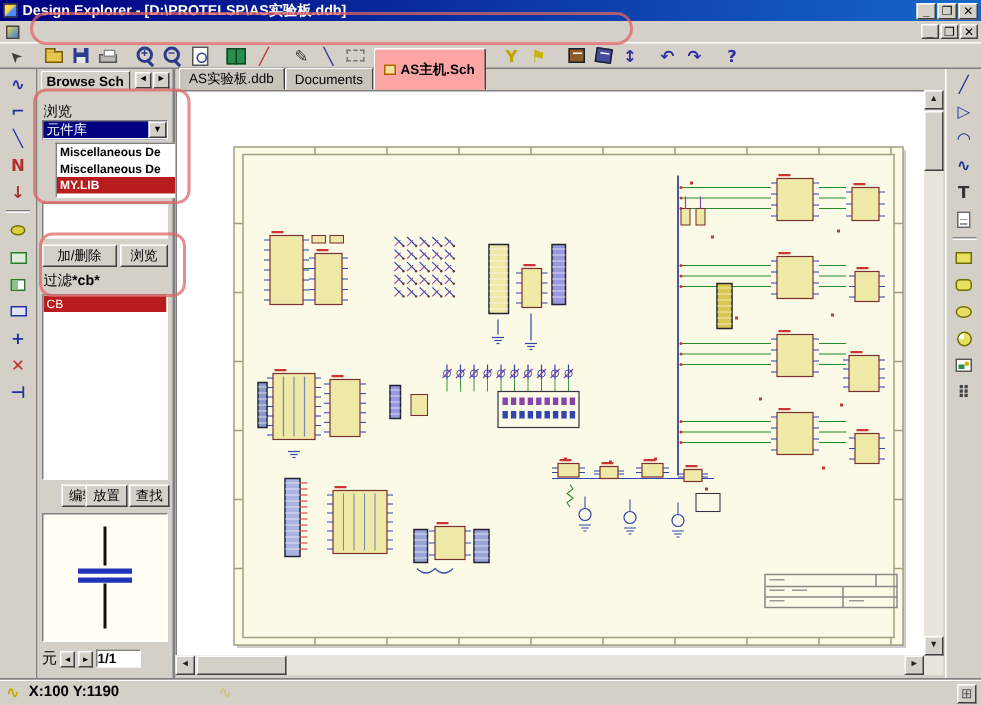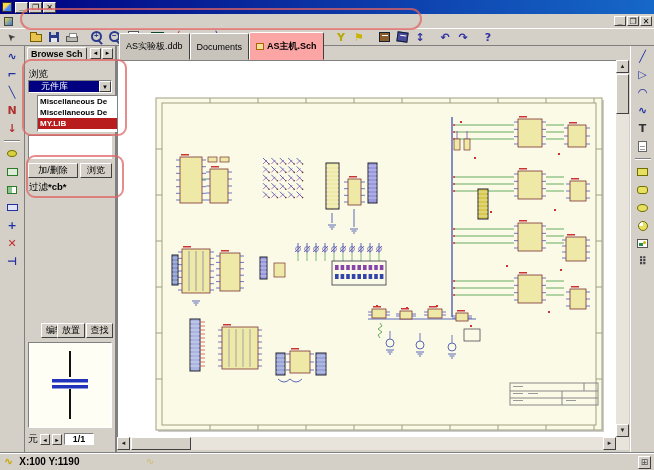--- a/index.html
+++ b/index.html
@@ -74,44 +74,44 @@
     border-right:2px solid #808080;}
   .ptab{position:absolute;left:2px;top:1px;width:60px;height:13px;background:#d4d0c8;
     border:1px solid;border-color:#fff #404040 transparent #fff;border-radius:2px 2px 0 0;
     font-size:9px;font-weight:bold;padding:1px 3px;white-space:nowrap;overflow:hidden;}
   .parrows{position:absolute;right:2px;top:2px;display:flex;gap:1px;}
   .parrow{width:11px;height:11px;background:#d4d0c8;border:1px solid;border-color:#fff #404040 #404040 #fff;
     font-size:6px;line-height:9px;text-align:center;}
   .plabel{position:absolute;left:4px;font-size:9.5px;}
   .dropdown{position:absolute;left:3px;top:34px;width:84px;height:13px;background:#000080;color:#fff;
     border:1px solid;border-color:#808080 #fff #fff #808080;display:flex;align-items:center;}
-  .dropdown .dtext{flex:1;padding-left:12px;font-size:9px;white-space:nowrap;overflow:hidden;}
+  .dropdown .dtext{flex:1;padding-left:2px;font-size:9px;white-space:nowrap;overflow:hidden;}
   .dbtn{width:12px;height:11px;background:#d4d0c8;color:#000;border:1px solid;border-color:#fff #404040 #404040 #fff;
     font-size:6px;text-align:center;line-height:10px;}
   .listbox{position:absolute;background:#fff;border:1px solid;border-color:#808080 #fff #fff #808080;overflow:hidden;}
   #lib-list{left:12px;top:49px;width:84px;height:37px;font-weight:bold;}
   #emptybox{left:3px;top:89px;width:84px;height:24px;}
   #comp-list{left:3px;top:150px;width:84px;height:124px;}
   .lrow{height:11px;line-height:11px;padding-left:2px;font-size:8px;white-space:nowrap;overflow:hidden;}
   .lrow.sel{background:#b91c1c;color:#fff;}
   .pbtn{position:absolute;height:15px;background:#d4d0c8;border:1px solid;border-color:#fff #404040 #404040 #fff;
     font-size:9px;text-align:center;line-height:13px;white-space:nowrap;overflow:hidden;}
   .filter-row{position:absolute;left:4px;top:135px;font-size:9.5px;}
   .filter-val{font-weight:bold;}
   #preview{position:absolute;left:3px;top:296px;width:84px;height:86px;background:#fffef4;
     border:1px solid;border-color:#808080 #fff #fff #808080;}
   .pfooter{position:absolute;left:0;top:385px;width:92px;height:16px;display:flex;align-items:center;padding-left:3px;gap:2px;}
   .spin{width:10px;height:11px;background:#d4d0c8;border:1px solid;border-color:#fff #404040 #404040 #fff;
     font-size:5.5px;text-align:center;line-height:10px;}
   .pageind{width:30px;height:12px;background:#fff;border:1px solid;border-color:#808080 #fff #fff #808080;
-    font-size:9px;text-align:center;line-height:11px;font-weight:bold;}
+    font-size:9px;line-height:11px;font-weight:bold;}
   
   #editor{position:absolute;left:117px;top:46px;width:513px;height:406px;background:#d4d0c8;}
   .tabrow{position:absolute;left:0;top:0;width:513px;height:14px;display:flex;align-items:flex-end;padding-left:2px;}
-  .dtab{height:27px;background:#c8c4bc;border:1px solid;border-color:#fff #404040 transparent #fff;
+  .dtab{height:15px;background:#c8c4bc;border:1px solid;border-color:#fff #404040 transparent #fff;
     border-radius:2px 2px 0 0;padding:1px 6px;font-size:9px;white-space:nowrap;display:flex;align-items:center;gap:3px;}
   .dtab.active{background:#fca5a5;height:28px;font-weight:bold;}
   .tabicon{width:8px;height:7px;background:#f0e0a0;border:1px solid #b06000;display:inline-block;}
   #canvas{position:absolute;left:0;top:14px;width:499px;height:377px;background:#fff;overflow:hidden;
     border-left:1px solid #808080;border-top:1px solid #808080;}
   .vsb{position:absolute;left:499px;top:14px;width:13px;height:390px;background:#e8e4dc;}
   .hsb{position:absolute;left:0;top:391px;width:499px;height:13px;background:#e8e4dc;}
   .sbtn{position:absolute;width:13px;height:13px;background:#d4d0c8;border:1px solid;border-color:#fff #404040 #404040 #fff;
     font-size:6px;text-align:center;line-height:11px;color:#222;}
   .sthumb{position:absolute;background:#d4d0c8;border:1px solid;border-color:#fff #404040 #404040 #fff;}
@@ -128,20 +128,21 @@
   #anno-browse{left:22px;top:59px;width:105px;height:77px;border-radius:9px;}
   #anno-filter{left:26px;top:155px;width:98px;height:43px;border-radius:9px;}
 </style>
 </head>
 <body>
 
 <div class="win">
 
   <div class="titlebar">
     <span class="appicon"></span>
+    <span class="title-text">Design Explorer - [D:\PROTELSP\AS实验板.ddb]</span>
     <span class="wbtns" id="app-controls">
         <span class="wbtn">_</span>
         <span class="wbtn">❐</span>
         <span class="wbtn">✕</span>
       </span>
   </div>
 
   <div class="menubar">
     <span class="childicon"></span>
     <span class="wbtns" id="child-controls">
@@ -334,20 +335,23 @@
         <div class="lrow">Miscellaneous De</div>
         <div class="lrow">Miscellaneous De</div>
         <div class="lrow sel">MY.LIB</div>
       </div>
     <div class="listbox" id="emptybox"></div>
     <div class="pbtn" style="left:3px;top:117px;width:50px;">加/删除</div>
     <div class="pbtn" style="left:55px;top:117px;width:32px;">浏览</div>
     <div class="filter-row">
       <span>过滤</span><span class="filter-val">*cb*</span>
     </div>
+    <div class="listbox" id="comp-list">
+        <div class="lrow sel">CB</div>
+      </div>
     <div class="pbtn" style="left:3px;top:277px;width:28px;margin-left:13px;">编辑</div>
     <div class="pbtn" style="left:32px;top:277px;width:28px;">放置</div>
     <div class="pbtn" style="left:61px;top:277px;width:27px;">查找</div>
     <div id="preview">
       <svg id="capsvg" width="82" height="84">
           <line x1="41" y1="8" x2="41" y2="34" stroke="#111" stroke-width="2"></line>
           <rect x="23" y="36" width="36" height="3.5" fill="#2233bb"></rect>
           <rect x="23" y="42" width="36" height="3.5" fill="#2233bb"></rect>
           <line x1="41" y1="46" x2="41" y2="76" stroke="#111" stroke-width="2"></line>
         </svg>

